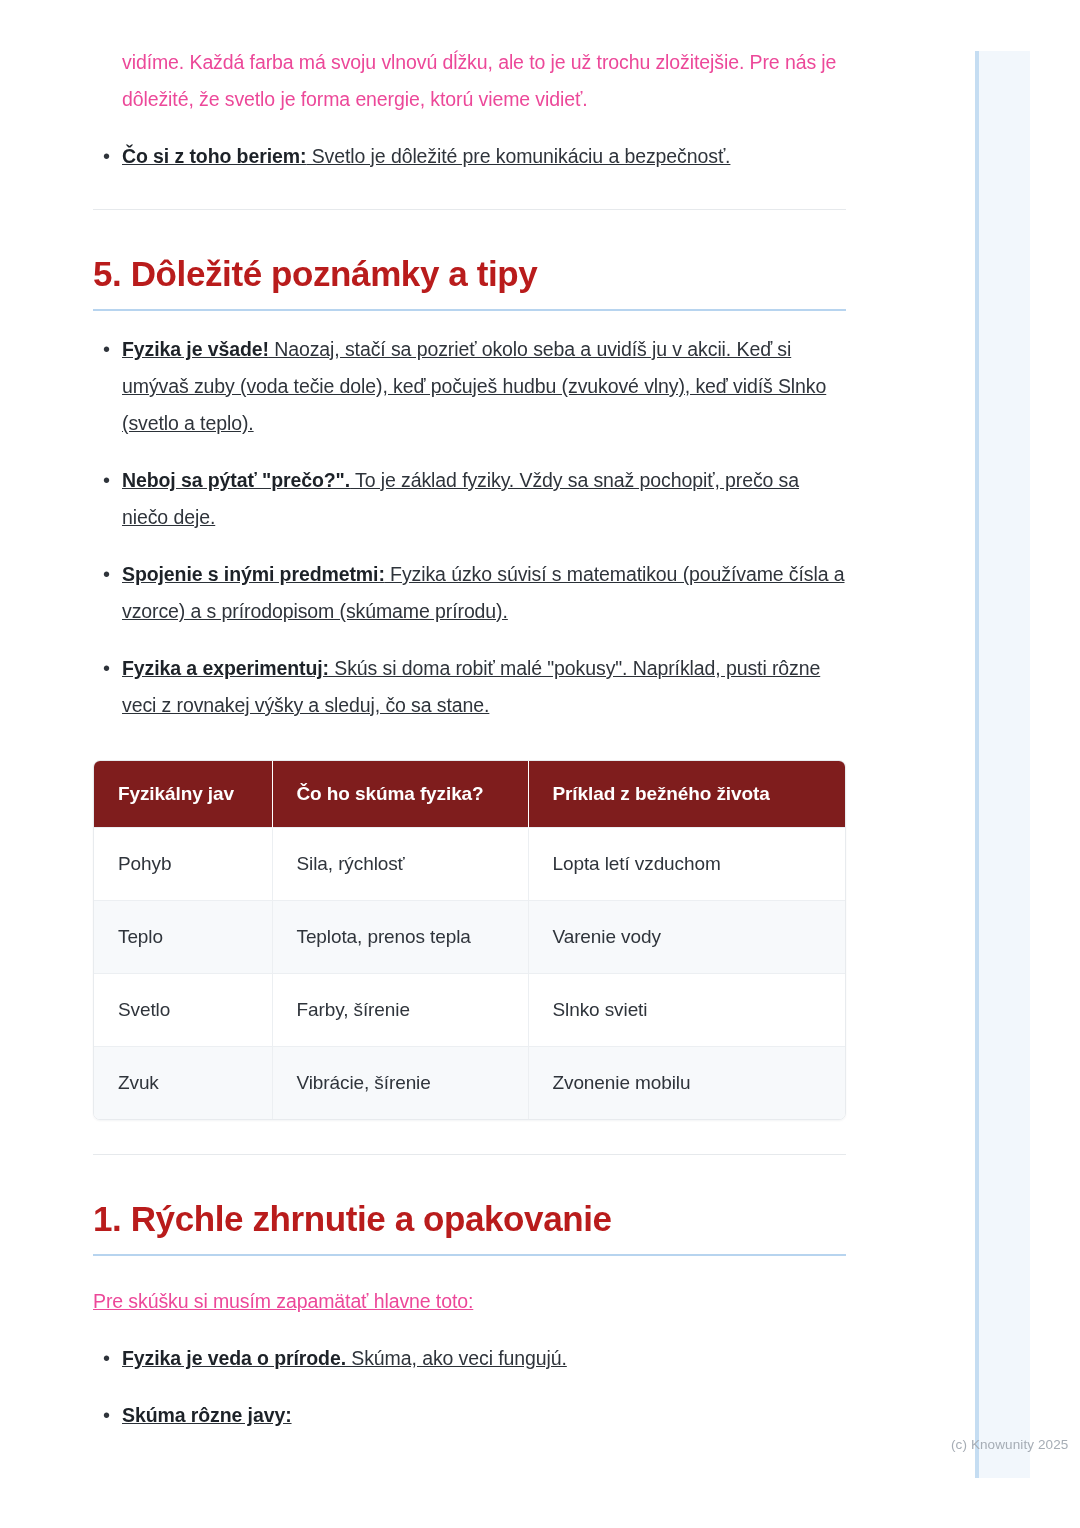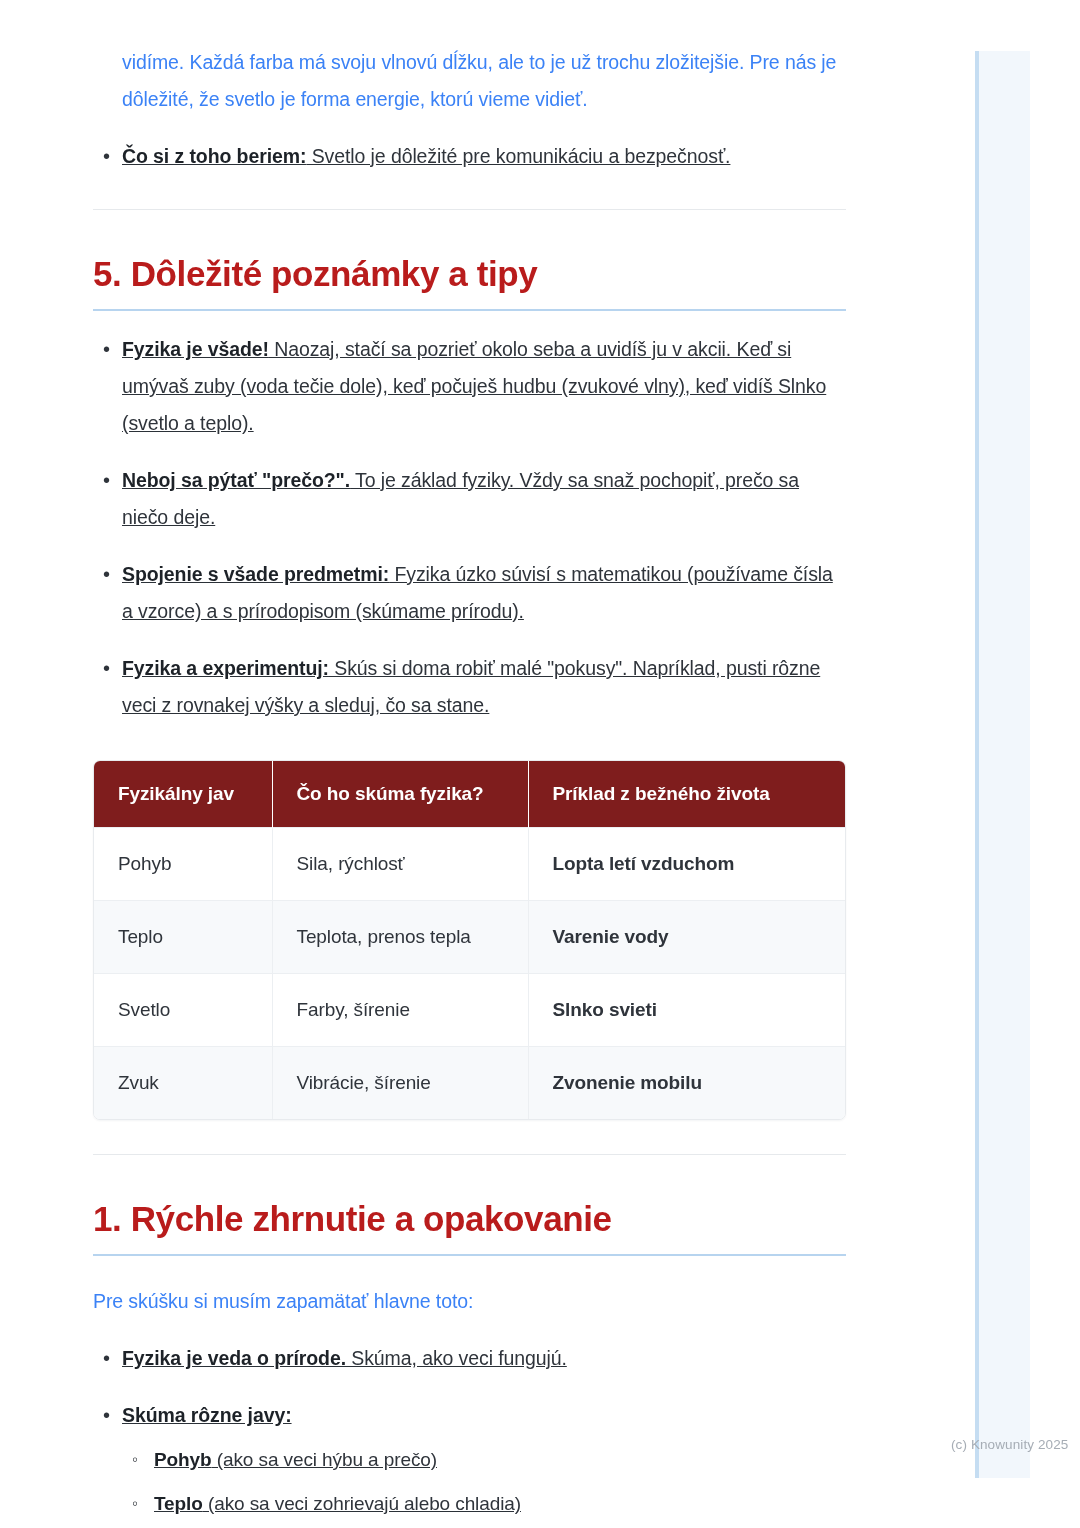--- a/index.html
+++ b/index.html
@@ -35,21 +35,21 @@
     left: 0;
     width: 940px;
     padding: 44px 94px 0 93px;
     box-sizing: border-box;
   }
 
   p.para {
     margin: 0;
     font-size: 19.5px;
     line-height: 37px;
-    color: #3b82f6;
+    color: #ec4899;
     letter-spacing: -0.1px;
   }
   p.para.indent {
     padding-left: 29px;
   }
 
   ul.bullets {
     list-style: none;
     margin: 0;
     padding: 0;
@@ -148,21 +148,21 @@
   table.facts th:last-child { border-right: none; }
   table.facts td {
     font-size: 19px;
     color: #2f343b;
     padding: 25px 0 25px 24px;
     border-right: 1px solid #eceff2;
     border-top: 1px solid #eceff2;
     letter-spacing: -0.1px;
     vertical-align: middle;
   }
-  table.facts td:last-child { border-right: none; font-weight: bold; }
+  table.facts td:last-child { border-right: none; }
   table.facts tbody tr:nth-child(even) td { background: #f7f9fb; }
   table.facts tbody tr:nth-child(odd) td { background: #ffffff; }
   table.facts col.c1 { width: 178px; }
   table.facts col.c2 { width: 256px; }
   table.facts col.c3 { width: auto; }
 
   
   .watermark {
     position: absolute;
     left: 951px;
@@ -187,21 +187,21 @@
   </ul>
 
   <hr class="rule">
 
   <h2 class="section-title">5. Dôležité poznámky a tipy</h2>
   <hr class="title-underline">
 
   <ul class="bullets">
     <li><b>Fyzika je všade!</b><span> Naozaj, stačí sa pozrieť okolo seba a uvidíš ju v akcii. Keď si umývaš zuby (voda tečie dole), keď počuješ hudbu (zvukové vlny), keď vidíš Slnko (svetlo a teplo).</span></li>
     <li><b>Neboj sa pýtať "prečo?".</b><span> To je základ fyziky. Vždy sa snaž pochopiť, prečo sa niečo deje.</span></li>
-    <li><b>Spojenie s všade predmetmi:</b><span> Fyzika úzko súvisí s matematikou (používame čísla a vzorce) a s prírodopisom (skúmame prírodu).</span></li>
+    <li><b>Spojenie s inými predmetmi:</b><span> Fyzika úzko súvisí s matematikou (používame čísla a vzorce) a s prírodopisom (skúmame prírodu).</span></li>
     <li><b>Fyzika a experimentuj:</b><span> Skús si doma robiť malé "pokusy". Napríklad, pusti rôzne veci z rovnakej výšky a sleduj, čo sa stane.</span></li>
   </ul>
 
   <div class="tbl-wrap">
     <table class="facts">
       <colgroup>
           <col class="c1">
           <col class="c2">
           <col class="c3">
         </colgroup>
@@ -235,28 +235,23 @@
         </tr>
       </tbody>
     </table>
   </div>
 
   <hr class="rule">
 
   <h2 class="section-title">1. Rýchle zhrnutie a opakovanie</h2>
   <hr class="title-underline">
 
-  <p class="para" style="margin-top:27px;">Pre skúšku si musím zapamätať hlavne toto:</p>
+  <p class="para" style="margin-top:27px;text-decoration:underline;">Pre skúšku si musím zapamätať hlavne toto:</p>
 
   <ul class="bullets">
     <li><b>Fyzika je veda o prírode.</b><span> Skúma, ako veci fungujú.</span></li>
     <li><b>Skúma rôzne javy:</b><span></span>
-      <ul class="sub">
-        <li><b>Pohyb</b><span> (ako sa veci hýbu a prečo)</span></li>
-        <li><b>Teplo</b><span> (ako sa veci zohrievajú alebo chladia)</span></li>
-
-      </ul>
     </li>
   </ul>
 
 </div>
 
 <div class="watermark">(c) Knowunity 2025</div>
 
 </body></html>

